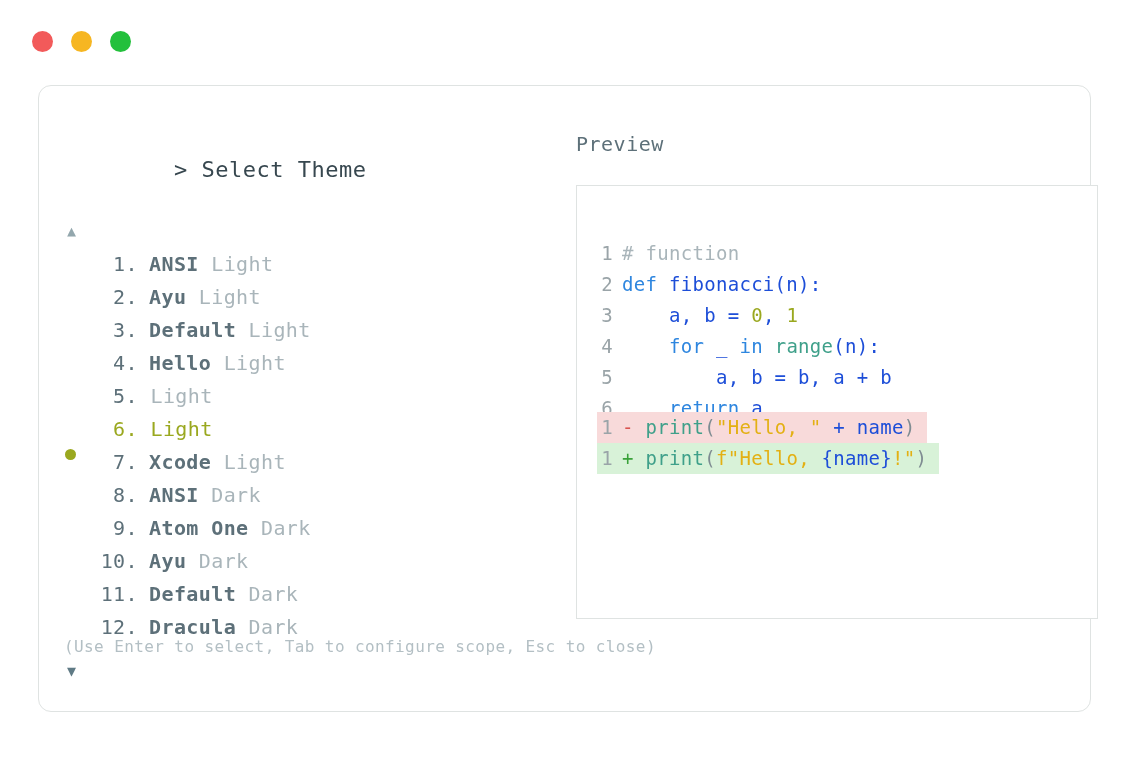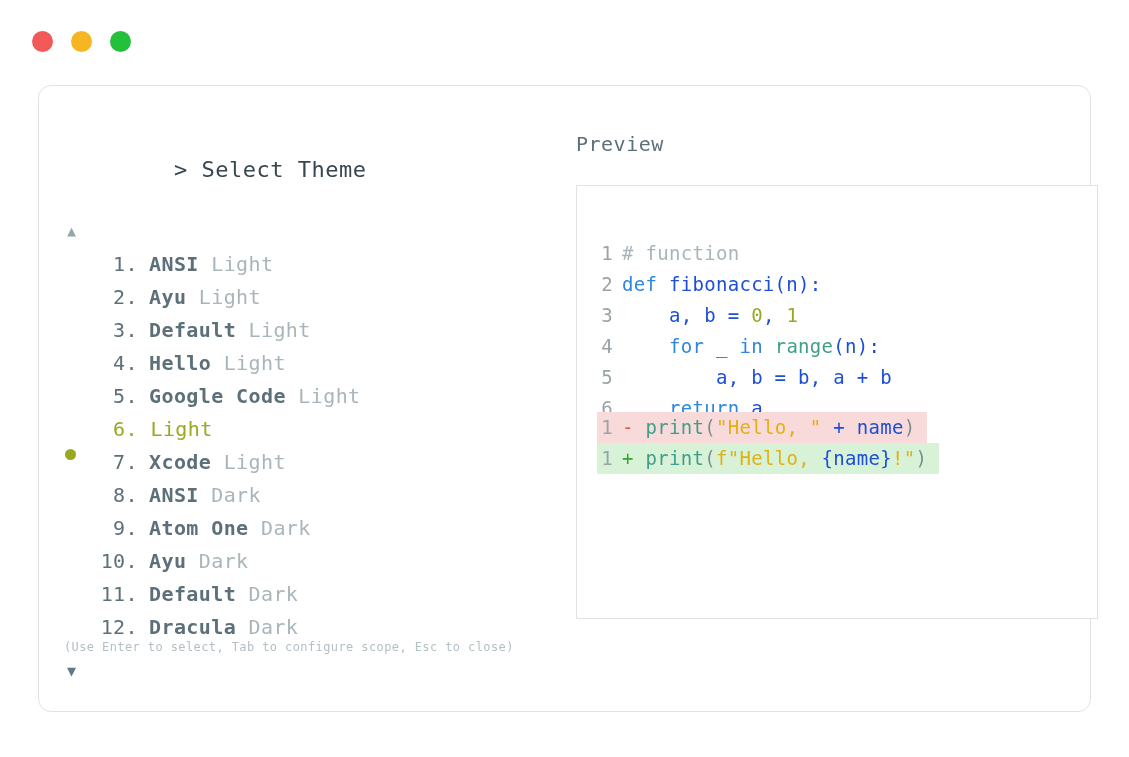--- a/index.html
+++ b/index.html
@@ -186,21 +186,21 @@
   .diff-del  { background: #f8dada; }
   .diff-add  { background: #d8f2d8; }
   .mark-del  { color: #d9534f; }
   .mark-add  { color: #3aa23a; }
 
   
   .footer-hint {
     position: absolute;
     left: 25px;
     top: 548px;
-    font-size: 12px;
+    font-size: 16px;
     line-height: 26px;
     color: #b3bfc4;
     letter-spacing: 0.4px;
     white-space: pre;
   }
 </style>
 </head>
 <body>
 
 <div class="traffic-lights">
@@ -218,21 +218,21 @@
         <span class="prompt-caret">&gt;</span><span> </span><span class="prompt-title">Select Theme</span>
       </div>
 
       <div class="scroll-arrow scroll-arrow-up">▲</div>
 
       <ul class="theme-list" id="theme-list">
           <li class="theme-row"><span class="bullet-cell"></span><span class="num-cell">1.</span><span class="name-cell">ANSI</span><span> </span><span class="variant-cell">Light</span></li>
           <li class="theme-row"><span class="bullet-cell"></span><span class="num-cell">2.</span><span class="name-cell">Ayu</span><span> </span><span class="variant-cell">Light</span></li>
           <li class="theme-row"><span class="bullet-cell"></span><span class="num-cell">3.</span><span class="name-cell">Default</span><span> </span><span class="variant-cell">Light</span></li>
           <li class="theme-row"><span class="bullet-cell"></span><span class="num-cell">4.</span><span class="name-cell">Hello</span><span> </span><span class="variant-cell">Light</span></li>
-          <li class="theme-row"><span class="bullet-cell"></span><span class="num-cell">5.</span><span class="name-cell">Google Code</span><span> </span><span class="variant-cell">Light</span></li>
+          <li class="theme-row"><span class="bullet-cell"></span><span class="num-cell">5.</span><span> </span><span class="variant-cell">Light</span></li>
           <li class="theme-row selected"><span class="bullet-cell"><span class="bullet-dot"></span></span><span class="num-cell">6.</span><span> </span><span class="variant-cell">Light</span></li>
           <li class="theme-row"><span class="bullet-cell"></span><span class="num-cell">7.</span><span class="name-cell">Xcode</span><span> </span><span class="variant-cell">Light</span></li>
           <li class="theme-row"><span class="bullet-cell"></span><span class="num-cell">8.</span><span class="name-cell">ANSI</span><span> </span><span class="variant-cell">Dark</span></li>
           <li class="theme-row"><span class="bullet-cell"></span><span class="num-cell">9.</span><span class="name-cell">Atom One</span><span> </span><span class="variant-cell">Dark</span></li>
           <li class="theme-row"><span class="bullet-cell"></span><span class="num-cell">10.</span><span class="name-cell">Ayu</span><span> </span><span class="variant-cell">Dark</span></li>
           <li class="theme-row"><span class="bullet-cell"></span><span class="num-cell">11.</span><span class="name-cell">Default</span><span> </span><span class="variant-cell">Dark</span></li>
           <li class="theme-row"><span class="bullet-cell"></span><span class="num-cell">12.</span><span class="name-cell">Dracula</span><span> </span><span class="variant-cell">Dark</span></li>
         </ul>
 
       <div class="scroll-arrow scroll-arrow-down">▼</div>

